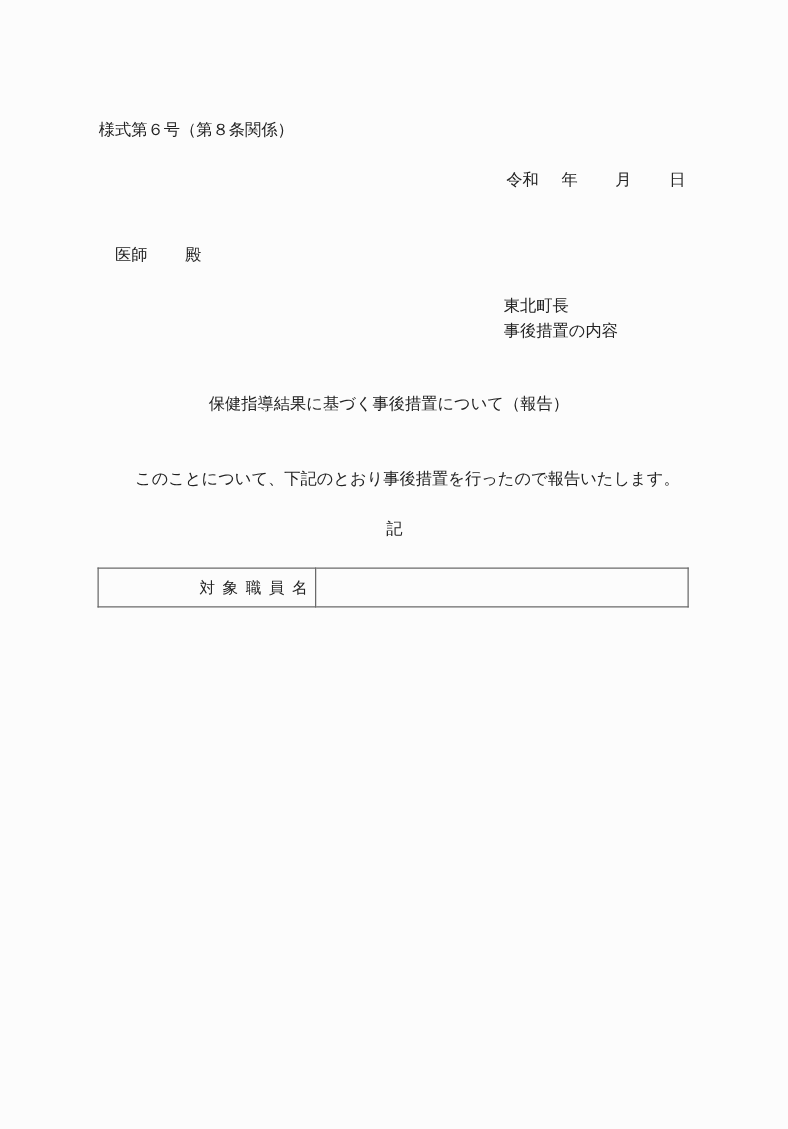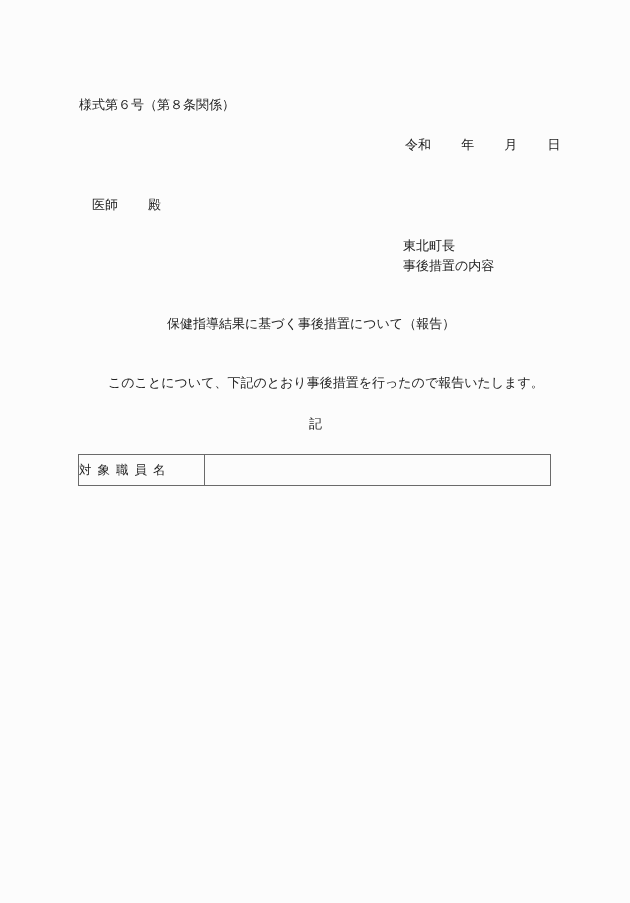--- a/index.html
+++ b/index.html
@@ -8,36 +8,36 @@
       background: #fcfcfc;
       position: relative;
       font-family: "DejaVu Serif", "Liberation Serif", serif;
       color: #222;
       overflow: hidden;
     }
     .abs { position: absolute; white-space: nowrap; font-size: 13px; line-height: 16px; }
     #form-number { left: 79px; top: 97px; }
     #date-line { left: 405px; top: 137px; }
     #date-line span { display: inline-block; }
-    .date-era { margin-right: 12px; }
+    .date-era { margin-right: 0; }
     .date-unit { margin-left: 14px; }
     #addressee { left: 92px; top: 197px; }
     #addressee .honorific { margin-left: 30px; }
     #sender { left: 403px; top: 236px; line-height: 20px; }
     #title { left: 167px; top: 316px; }
     #body-text { left: 108px; top: 376px; font-family: Liberation Mono, monospace; }
     #ki { left: 309px; top: 416px; }
     #record-table {
       position: absolute; left: 78px; top: 454px;
       width: 473px; border-collapse: collapse;
       border: 1px solid #6a6a6a;
       font-size: 12.5px;
     }
     #record-table td { border: 1px solid #6a6a6a; padding: 0; }
-    #record-table td.label { width: 125px; text-align: left; }
+    #record-table td.label { width: 125px; text-align: right; padding-left: 48px; }
     #record-table tr.row-name td { height: 30px; }
     #record-table tr.row-measures td { height: 227px; }
     .spaced { letter-spacing: 6px; }
   </style>
 </head>
 <body>
 
 <div class="abs" id="form-number">様式第６号（第８条関係）</div>
 
 <div class="abs" id="date-line">

